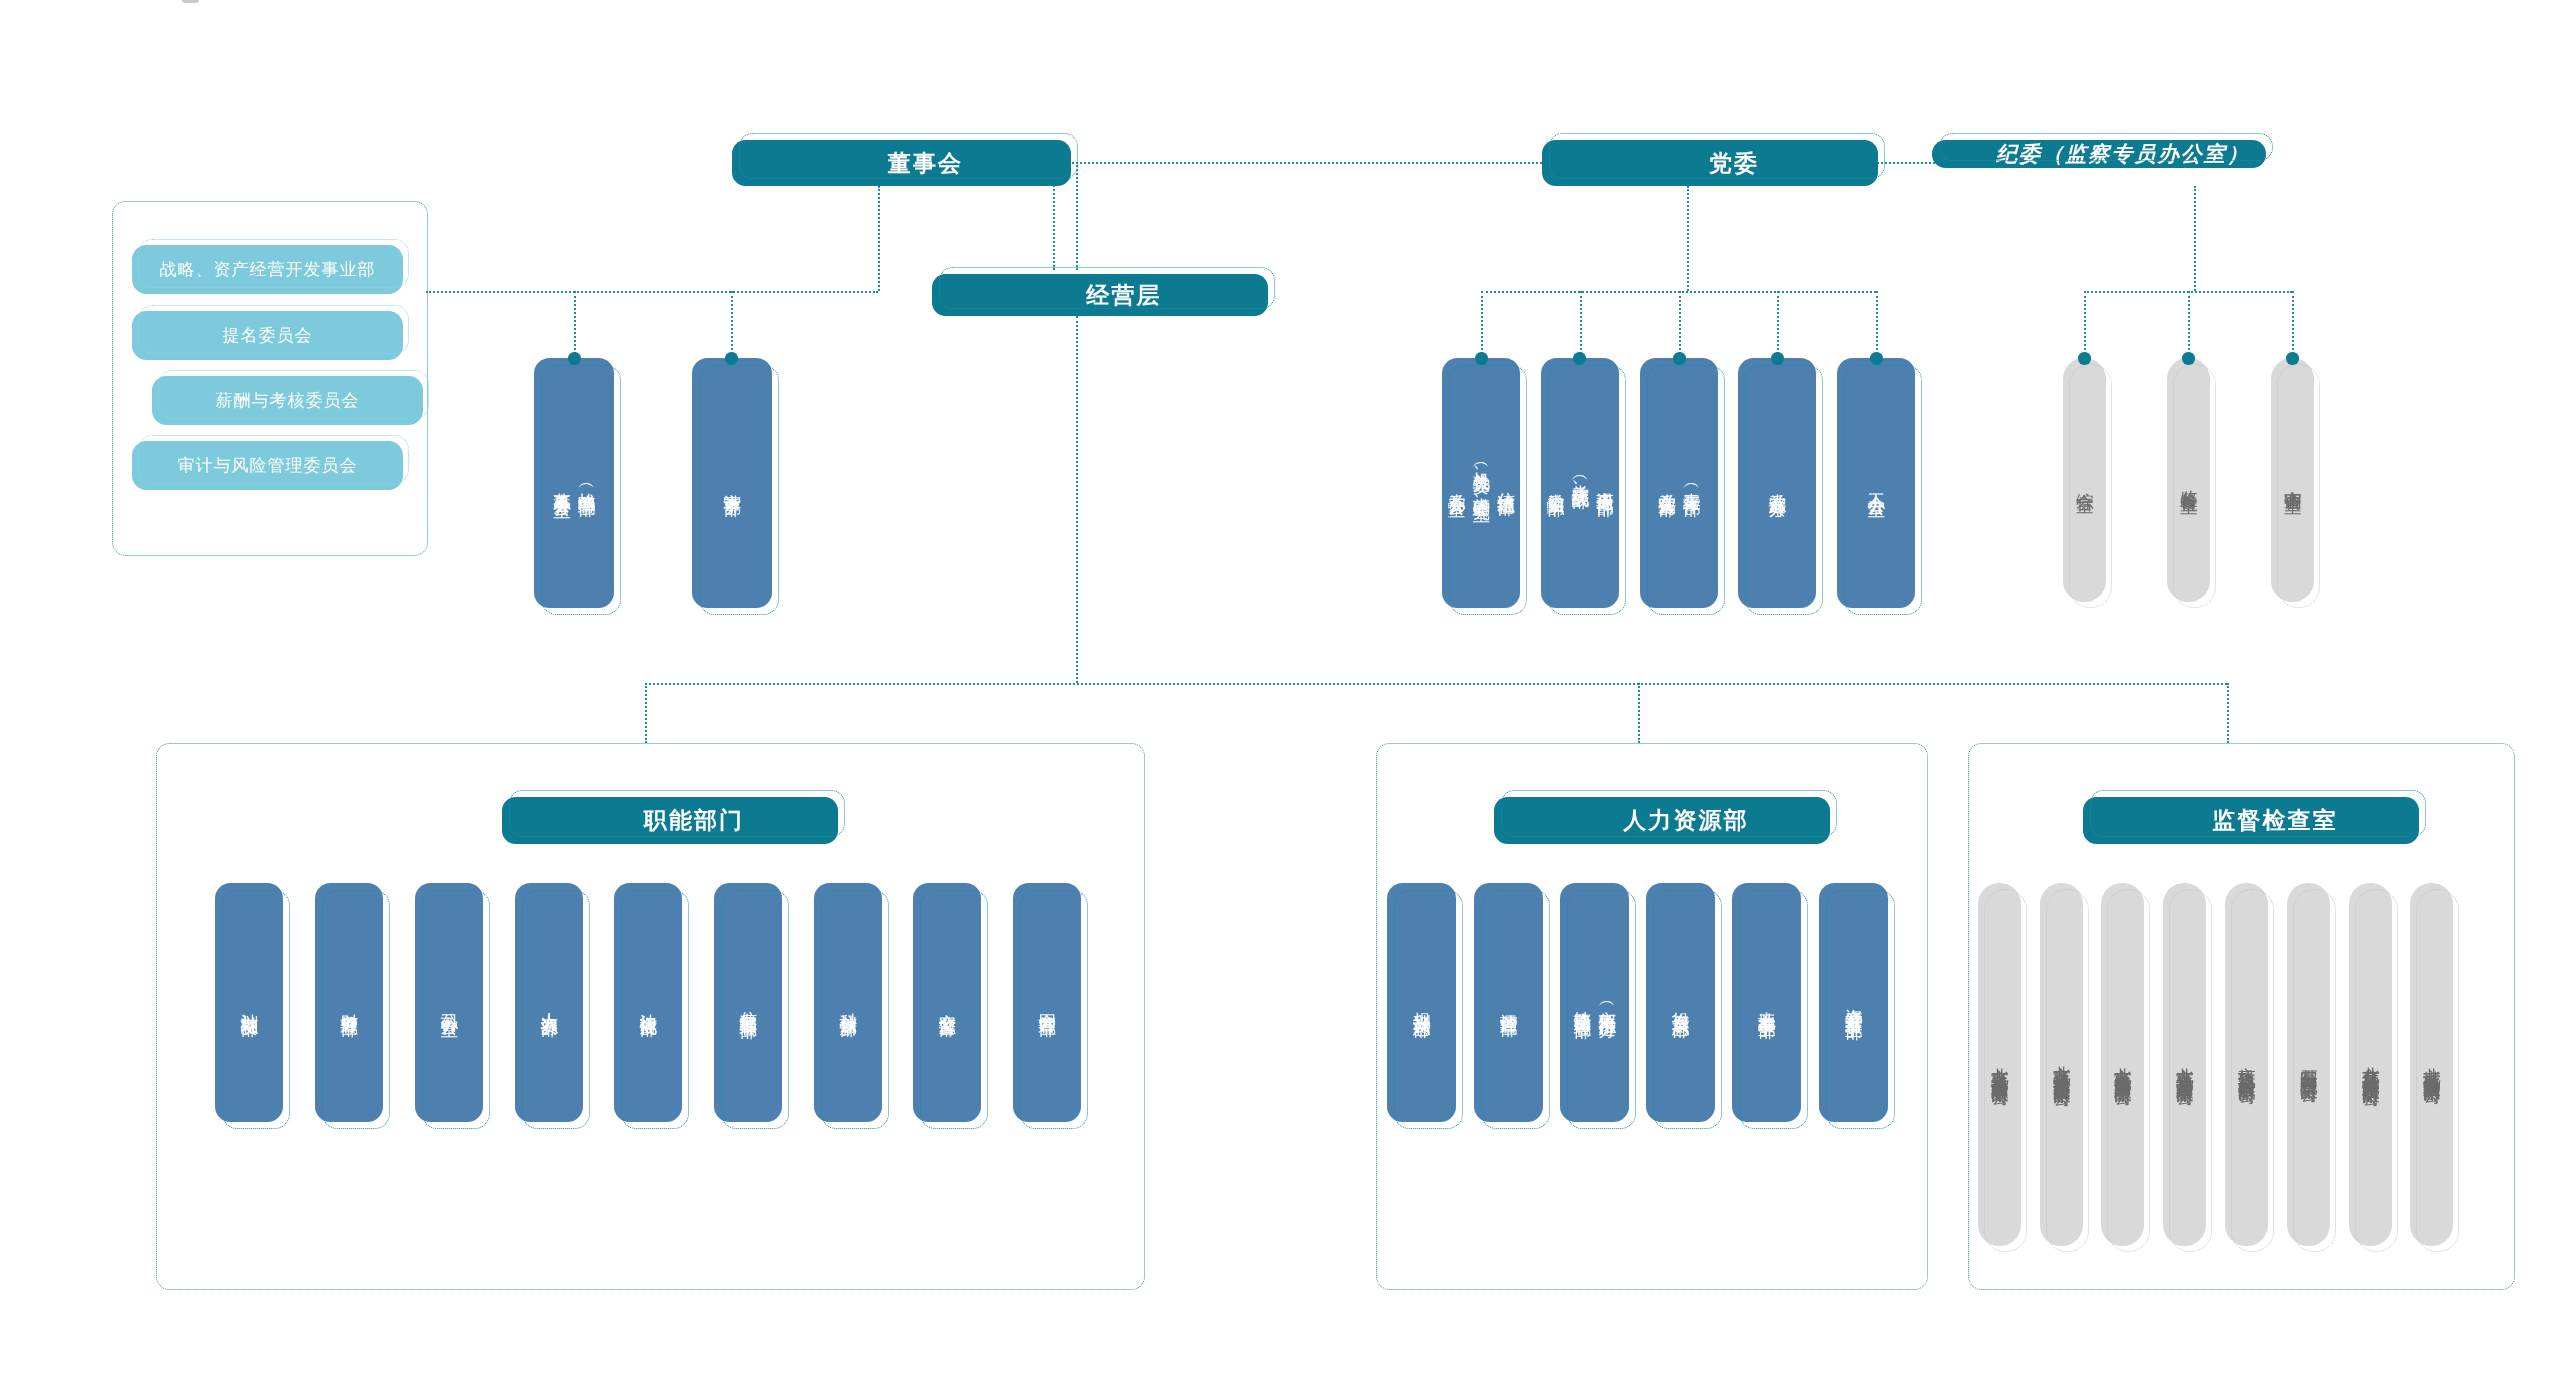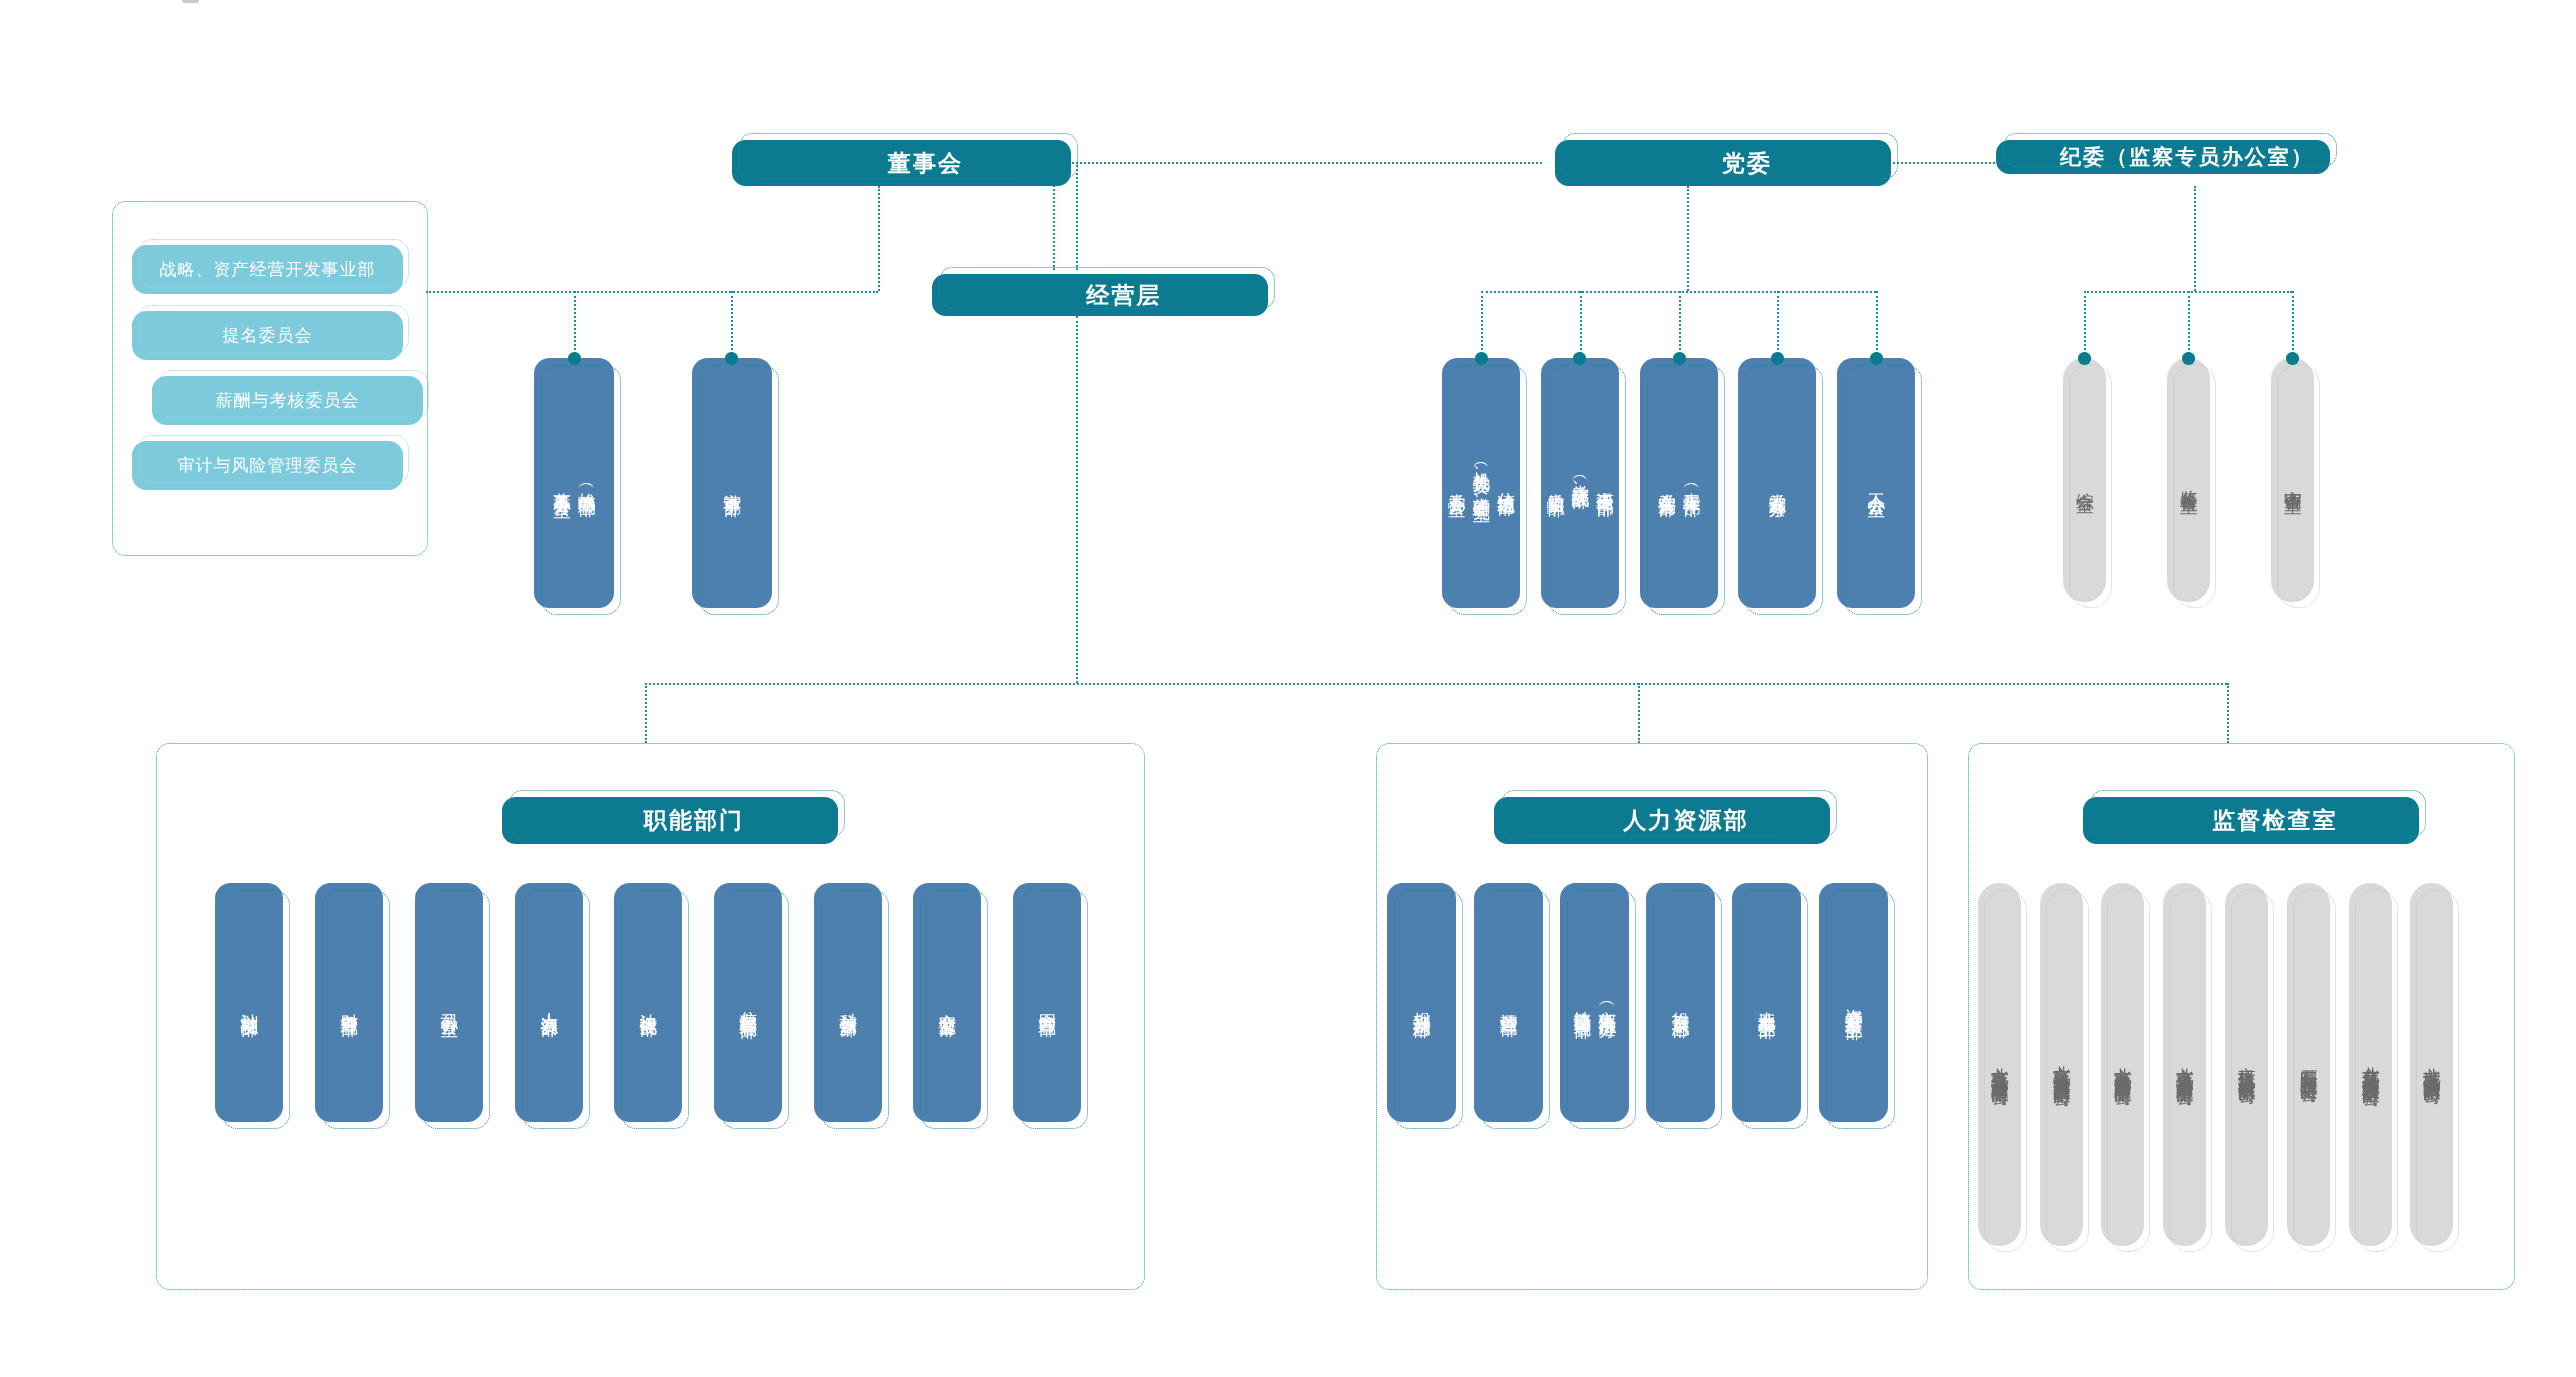--- a/index.html
+++ b/index.html
@@ -83,24 +83,24 @@
   <div class="vl" style="left:2292px;top:291px;height:63px;"></div>
   <div class="vl" style="left:1076px;top:316px;height:367px;"></div>
   <div class="hl" style="left:645px;top:683px;width:1582px;"></div>
   <div class="vl" style="left:645px;top:683px;height:60px;"></div>
   <div class="vl" style="left:1638px;top:683px;height:60px;"></div>
   <div class="vl" style="left:2227px;top:683px;height:60px;"></div>
 
   <div class="hdr" style="left:732px;top:140px;width:291px;height:46px;">
     <span>董事会</span>
   </div>
-  <div class="hdr" style="left:1542px;top:140px;width:288px;height:46px;margin-left:13px;">
+  <div class="hdr" style="left:1542px;top:140px;width:288px;height:46px;">
     <span>党委</span>
   </div>
-  <div class="hdr small" style="left:1996px;top:140px;width:286px;height:34px;">
+  <div class="hdr small" style="left:1932px;top:140px;width:286px;height:28px;font-style:italic;">
     <span>纪委（监察专员办公室）</span>
   </div>
   <div class="hdr" style="left:932px;top:274px;width:288px;height:42px;">
     <span>经营层</span>
   </div>
 
   <div class="grp" style="left:112px;top:201px;width:314px;height:353px;"></div>
   <div class="cbox" style="left:132px;top:245px;width:271px;height:49px;">
     <span>战略、资产经营开发事业部</span>
   </div>

